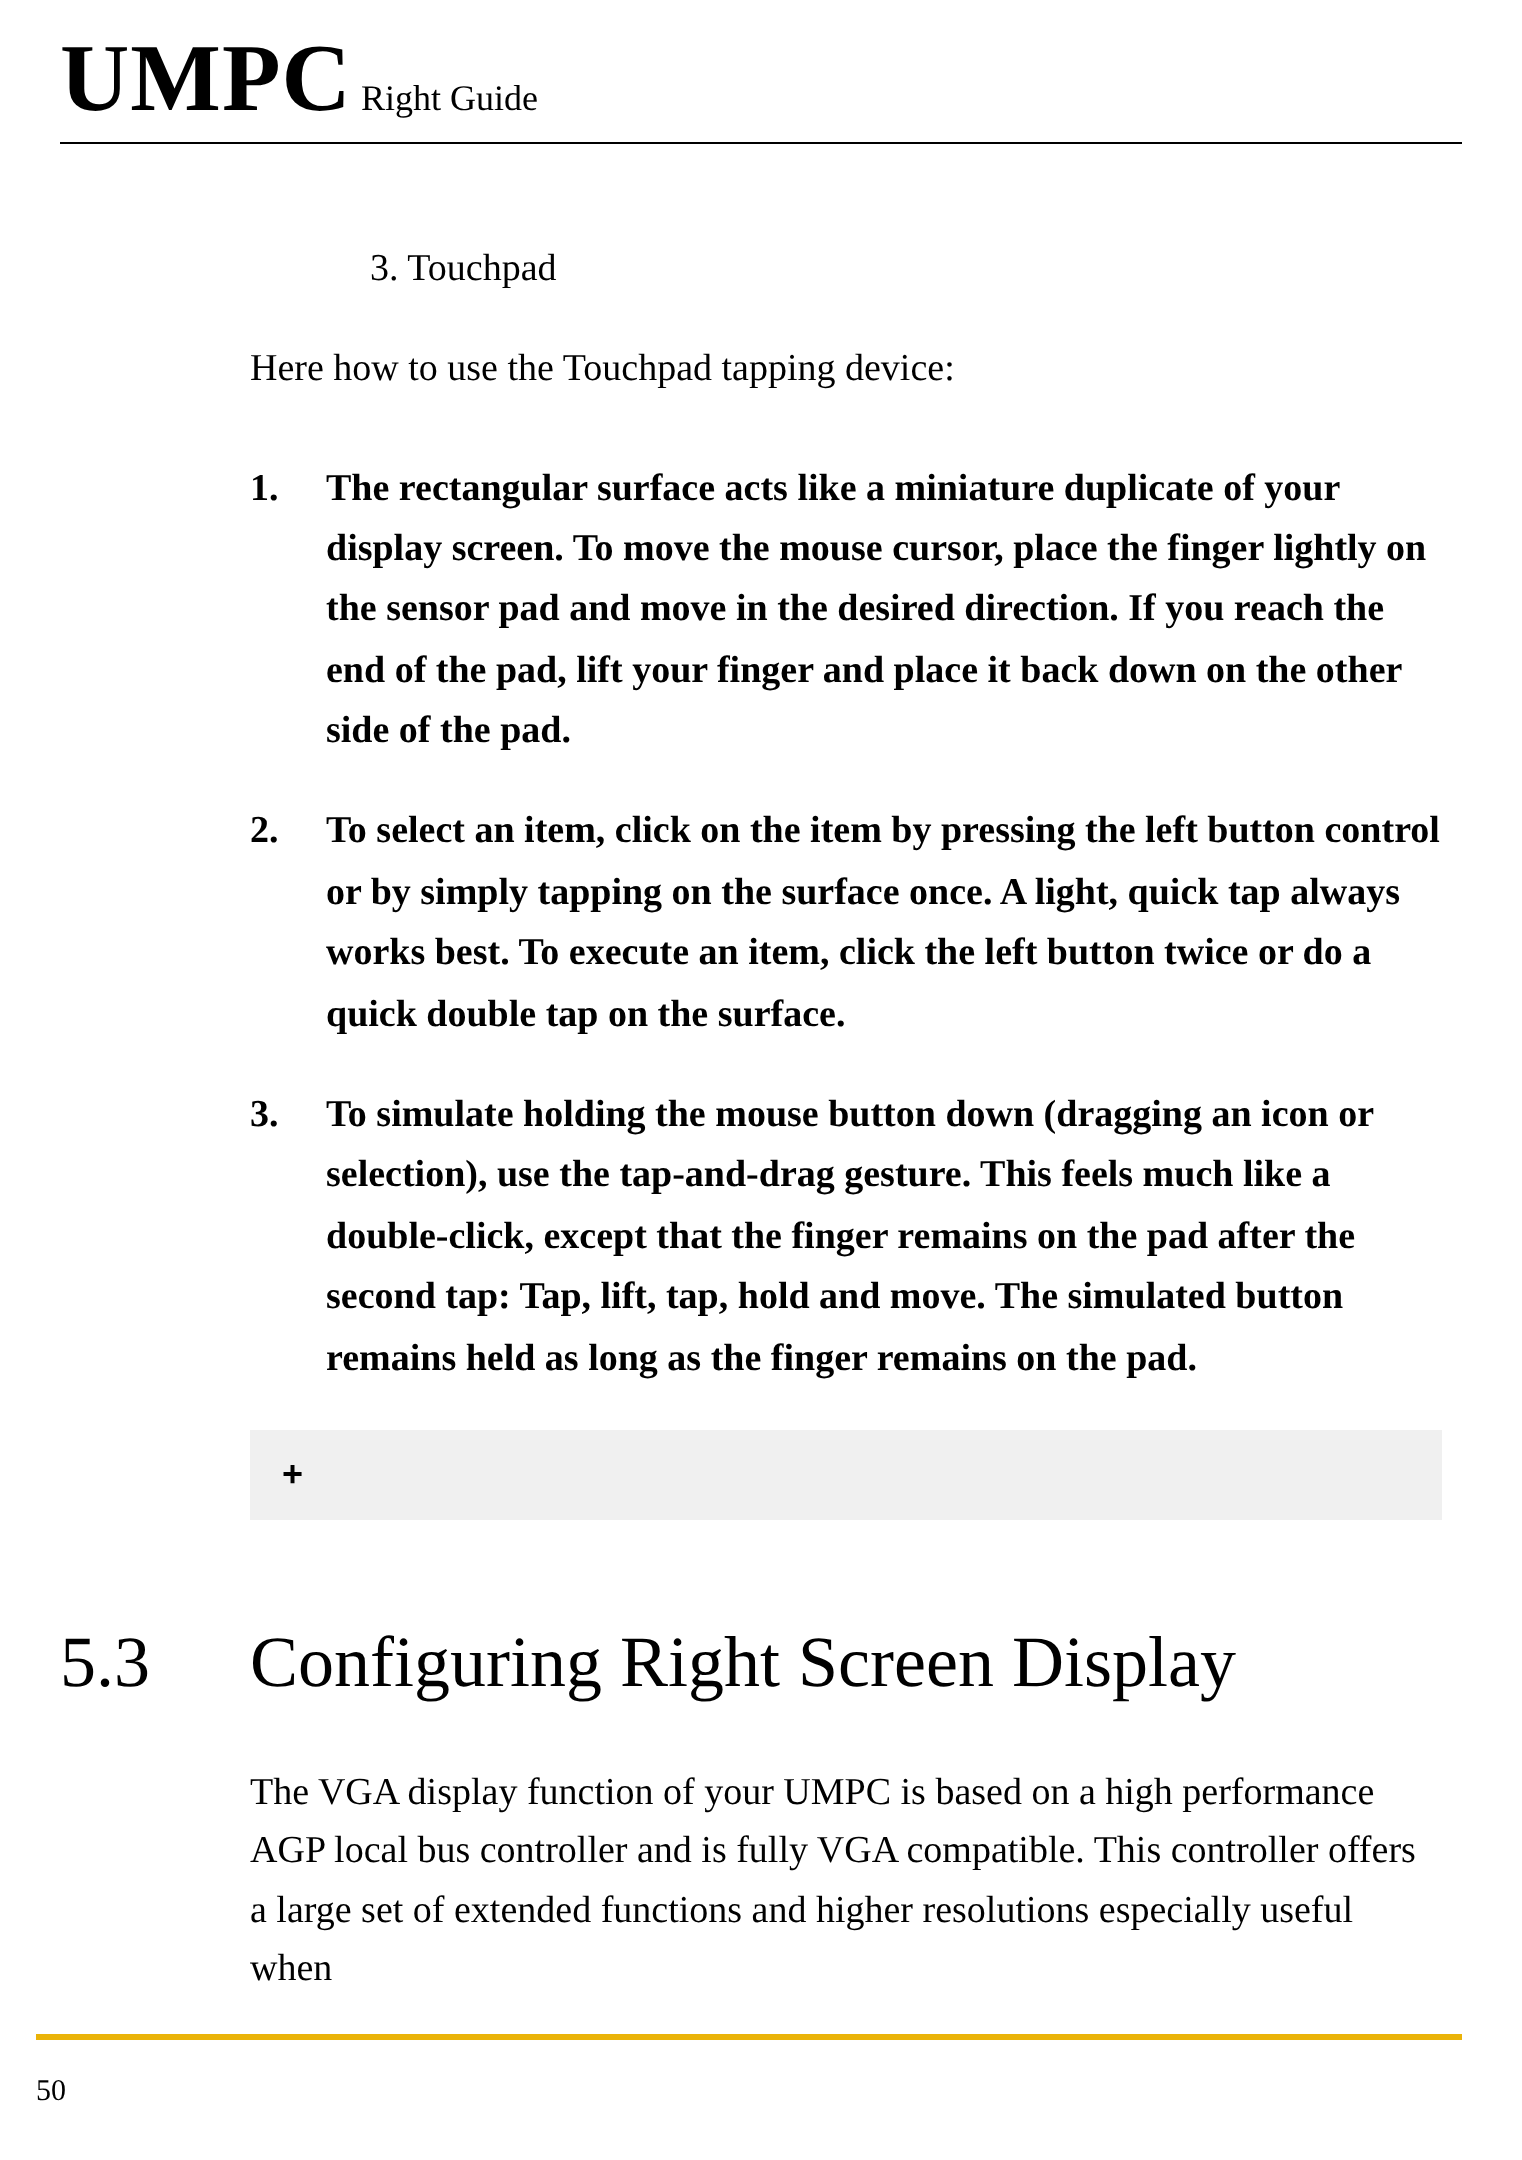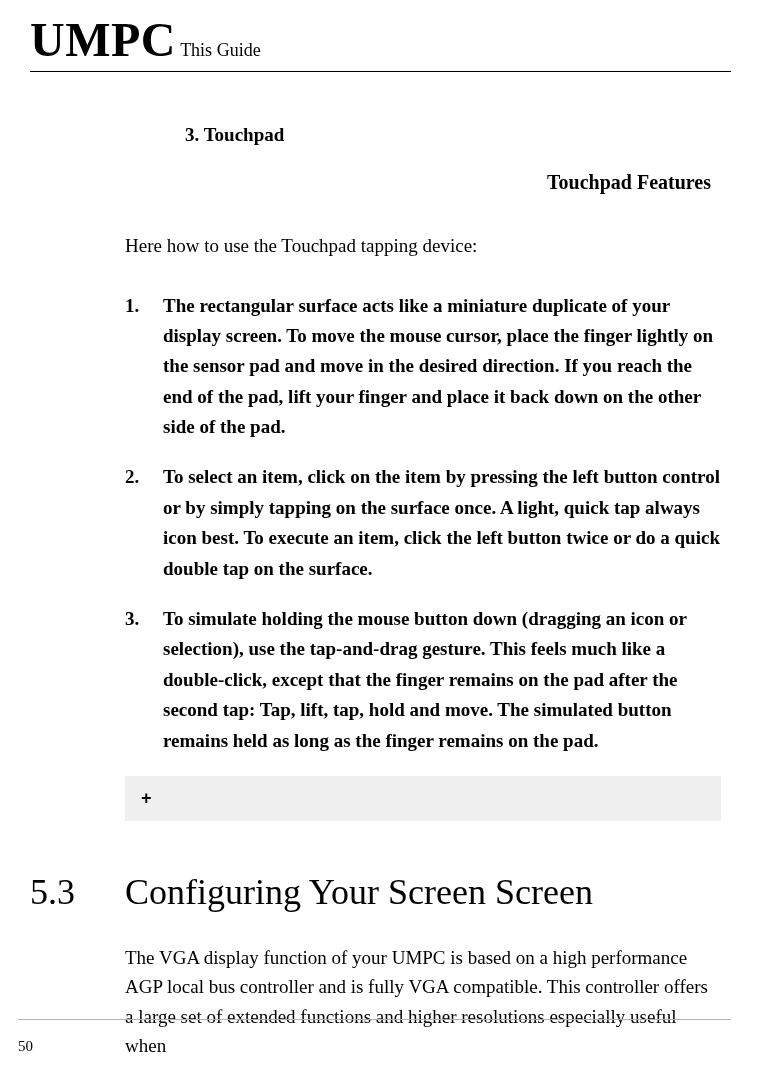--- a/index.html
+++ b/index.html
@@ -43,21 +43,20 @@
     .label-item-1 {
       width: 260px;
     }
     .label-item-2 {
       flex: 1;
     }
     .label-row-2 {
       font-size: 19px;
       padding-left: 60px;
       margin-bottom: 25px;
-      font-weight: bold;
     }
     .section-heading {
       font-size: 20px;
       font-weight: bold;
       text-align: right;
       margin-bottom: 38px;
       padding-right: 10px;
     }
     .intro-text {
       font-size: 19px;
@@ -125,55 +124,54 @@
     }
     .body-text {
       font-size: 19px;
       line-height: 1.55;
     }
     .footer {
       position: absolute;
       bottom: 25px;
       left: 18px;
       right: 30px;
-      border-top: 1px solid #eab308;
+      border-top: 3px solid #eab308;
       padding-top: 18px;
     }
     .page-num {
       font-size: 15px;
     }
   </style>
 </head>
 <body>
 
 <div class="header">
-  <span class="header-title-large">UMPC</span><span class="header-title-small"> This Guide</span>
+  <span class="header-title-large">UMPC</span><span class="header-title-small"> Right Guide</span>
 </div>
 
 <div class="content">
 
   <div class="label-row-2">3. Touchpad</div>
 
-  <div class="section-heading">Touchpad Features</div>
 
   <div class="intro-text">Here how to use the Touchpad tapping device:</div>
 
   <ol class="ordered-list">
     <li>The rectangular surface acts like a miniature duplicate of your display screen. To move the mouse cursor, place the finger lightly on the sensor pad and move in the desired direction. If you reach the end of the pad, lift your finger and place it back down on the other side of the pad.</li>
-    <li>To select an item, click on the item by pressing the left button control or by simply tapping on the surface once. A light, quick tap always icon best. To execute an item, click the left button twice or do a quick double tap on the surface.</li>
+    <li>To select an item, click on the item by pressing the left button control or by simply tapping on the surface once. A light, quick tap always works best. To execute an item, click the left button twice or do a quick double tap on the surface.</li>
     <li>To simulate holding the mouse button down (dragging an icon or selection), use the tap-and-drag gesture. This feels much like a double-click, except that the finger remains on the pad after the second tap: Tap, lift, tap, hold and move. The simulated button remains held as long as the finger remains on the pad.</li>
   </ol>
 
   <div class="note-box">
     <div class="note-symbol">+</div>
   </div>
 
   <div class="chapter-heading">
     <div class="chapter-num">5.3</div>
-    <div class="chapter-title">Configuring Your Screen Screen</div>
+    <div class="chapter-title">Configuring Right Screen Display</div>
   </div>
 
   <div class="body-text">The VGA display function of your UMPC is based on a high performance AGP local bus controller and is fully VGA compatible. This controller offers a large set of extended functions and higher resolutions especially useful when</div>
 
 </div>
 
 <div class="footer">
   <div class="page-num">50</div>
 </div>
 

